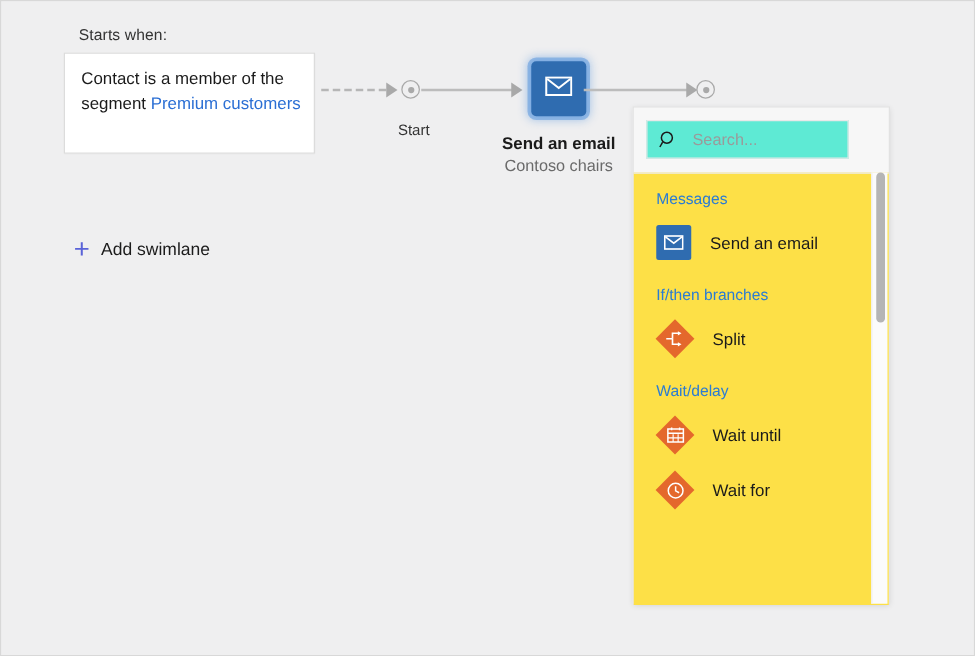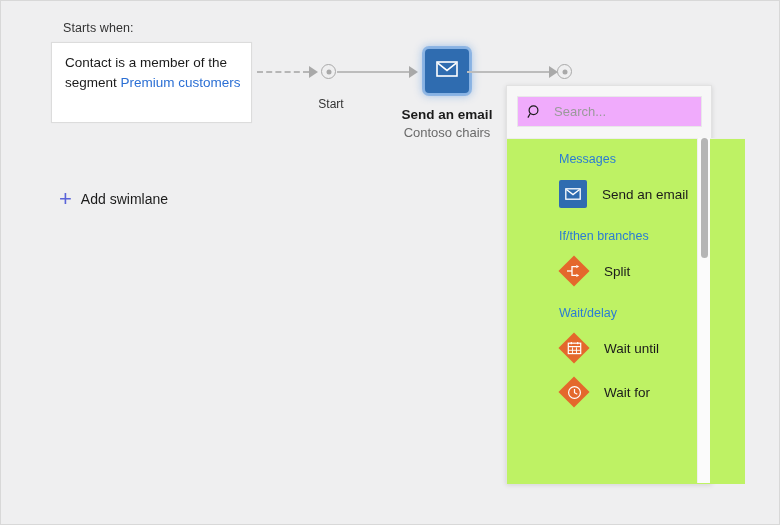--- a/index.html
+++ b/index.html
@@ -162,22 +162,22 @@
     left: 505px; top: 84px;
     width: 206px; height: 399px;
     background: #f7f7f7;
     border: 1px solid #e2e2e2;
     box-sizing: border-box;
     box-shadow: 0 1px 5px rgba(0,0,0,.12);
   }
   .panel-search-wrap {
     position: absolute;
     left: 10px; top: 10px;
-    width: 185px; height: 31px;
-    background: #f0abfc;
+    width: 162px; height: 31px;
+    background: #5eead4;
     border: 1px solid #e8e8e8;
     box-sizing: border-box;
     display: flex;
     align-items: center;
   }
   .search-icon {
     margin-left: 9px;
     margin-right: 11px;
     display: flex;
     align-items: center;
@@ -192,24 +192,23 @@
     width: 130px;
     padding: 0;
   }
   .panel-search-input::placeholder { color: #9a9a9a; }
 
   .panel-list {
     position: absolute;
     left: 0; top: 52px;
     width: 204px;
     height: 345px;
-    background: #bef264;
+    background: #fde047;
     border-top: 1px solid #ededed;
     overflow: hidden;
-    padding-left: 34px;
   }
   .panel-section-header {
     font-size: 12.5px;
     color: #2b7cd3;
     padding: 13px 0 6px 18px;
   }
   .panel-item {
     display: flex;
     align-items: center;
     height: 44px;

